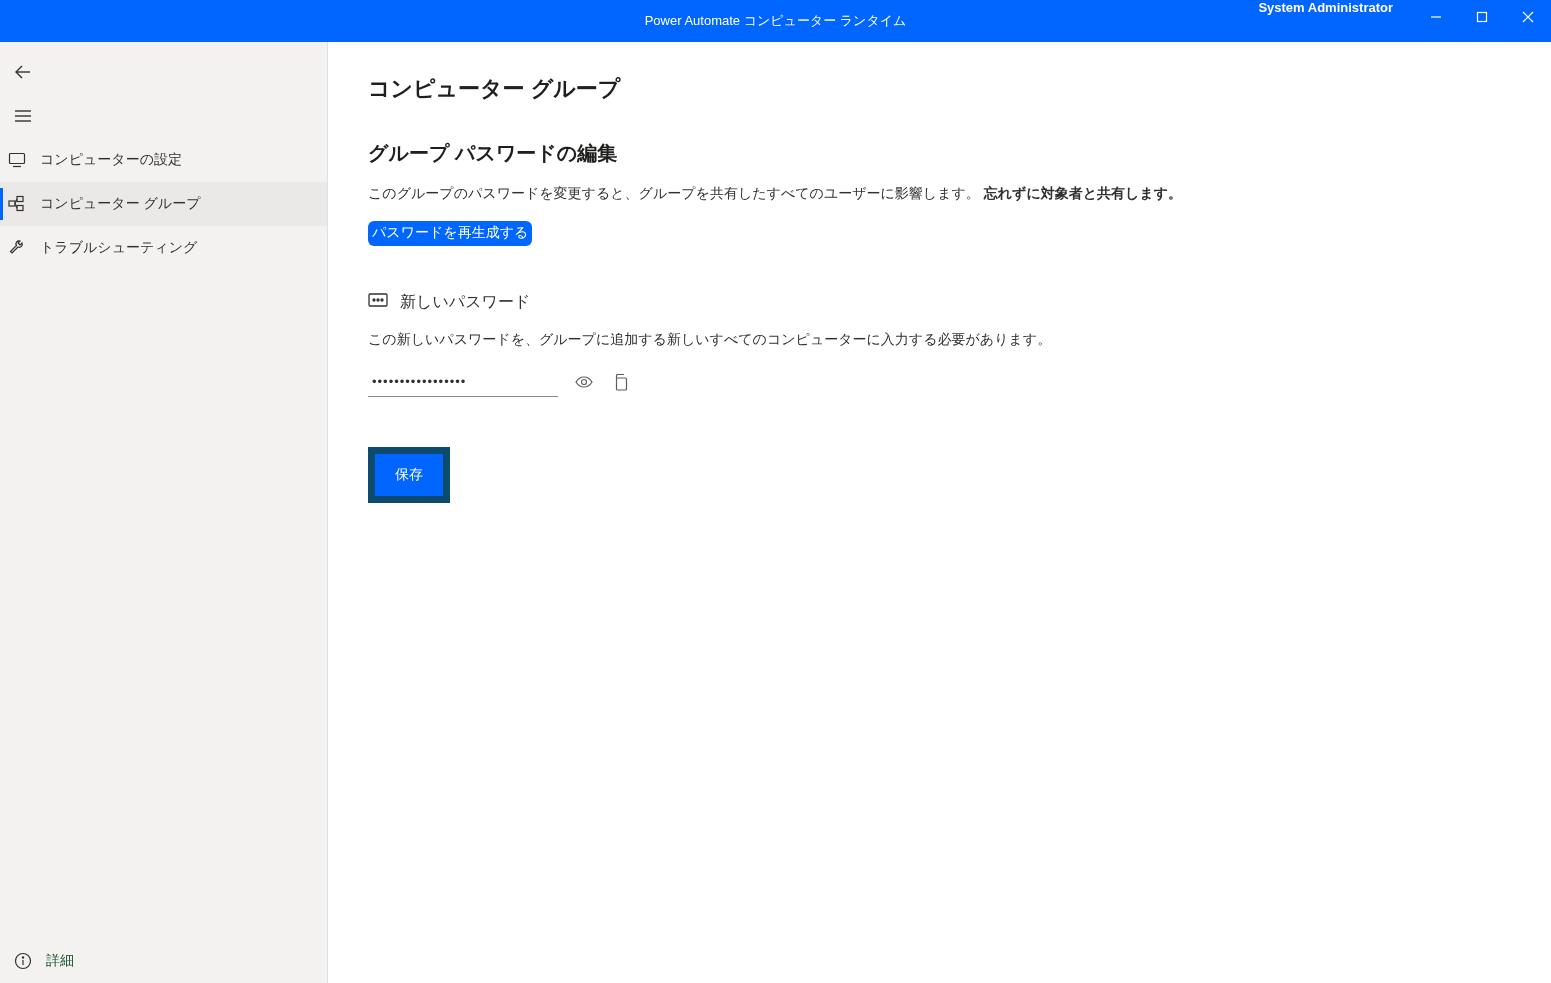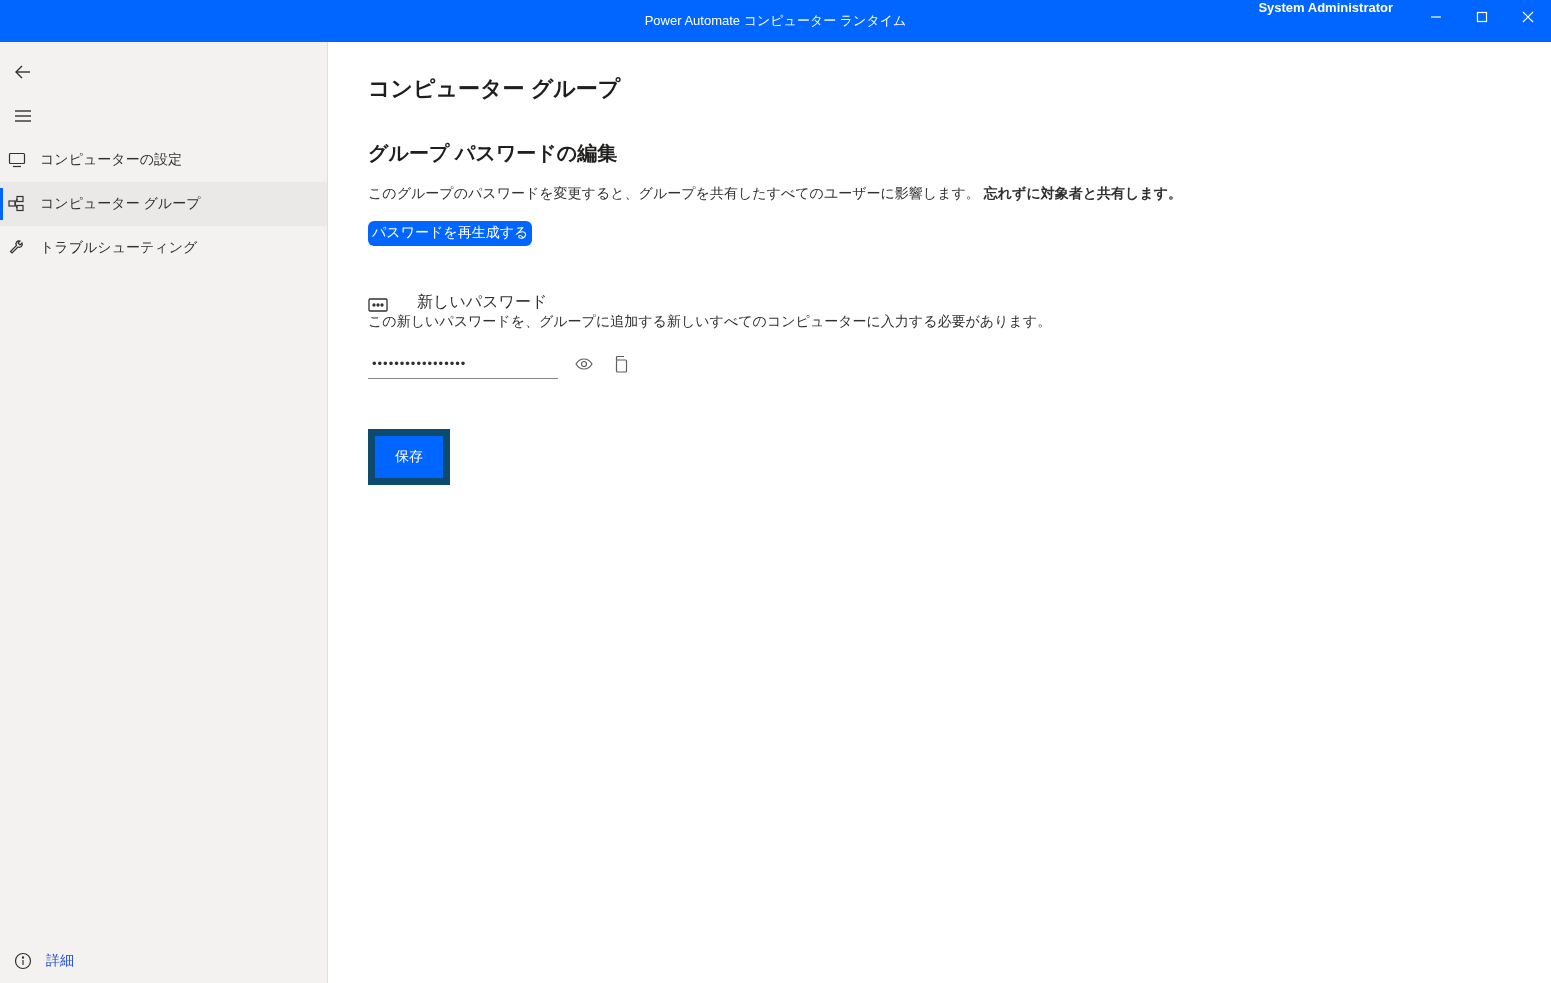--- a/index.html
+++ b/index.html
@@ -21,30 +21,30 @@
   .sidebar { width:328px; background:#f3f2f1; display:flex; flex-direction:column; border-right:1px solid #e1dfdd; }
   .side-top { padding-top:8px; }
   .side-btn { height:44px; display:flex; align-items:center; padding-left:14px; cursor:pointer; }
   .side-btn svg { flex-shrink:0; }
   .side-item { height:44px; display:flex; align-items:center; padding-left:8px; cursor:pointer; position:relative; }
   .side-item .lbl { margin-left:14px; font-size:14px; color:#323130; }
   .side-item.selected::before { content:""; position:absolute; left:0; top:6px; bottom:6px; width:3px; background:#0066ff; }
   .side-item.selected { background:#eae9e8; }
   .side-fill { flex:1; }
   .side-bottom { height:44px; display:flex; align-items:center; padding-left:14px; cursor:pointer; }
-  .side-bottom .lbl { margin-left:14px; font-size:14px; color:#1d4ed8;text-align:right; }
+  .side-bottom .lbl { margin-left:14px; font-size:14px; color:#14532d;text-align:right; }
 
   
   .main { flex:1; overflow:auto; padding:32px 40px; }
   .h1 { font-size:22px; font-weight:600; color:#201f1e; margin:0 0 36px 0; }
   .h2 { font-size:20px; font-weight:600; color:#201f1e; margin:0 0 18px 0; }
   .desc { font-size:14px; color:#323130; margin:0 0 18px 0; }
   .desc .bold { font-weight:700; }
   .link { display:inline-block; background:#0066ff; color:#fff; font-size:14px; padding:2px 4px 3px 4px; line-height:1.4; margin-bottom:46px; cursor:pointer;border-radius:6px; }
-  .section-label { display:flex; align-items:flex-end; gap:29px; }
+  .section-label { display:flex; align-items:flex-start; gap:12px; margin-bottom:18px; }
   .section-label .txt { font-size:16px; color:#323130; }
   .passrow { display:flex; align-items:center; gap:16px; margin-bottom:50px; }
   .passfield { width:190px; height:30px; border-bottom:1px solid #8a8886; display:flex; align-items:center; padding:0 4px; }
   .dots { letter-spacing:1px; font-size:13px; }
   .icon-btn { width:20px; height:20px; display:flex; align-items:center; justify-content:center; cursor:pointer; color:#605e5c; }
   .primary-btn { background:#0066ff; color:#fff; border:7px solid #0c4a6e; font-size:14px; padding:12px 20px; cursor:pointer; }
 </style>
 </head>
 <body>
 

